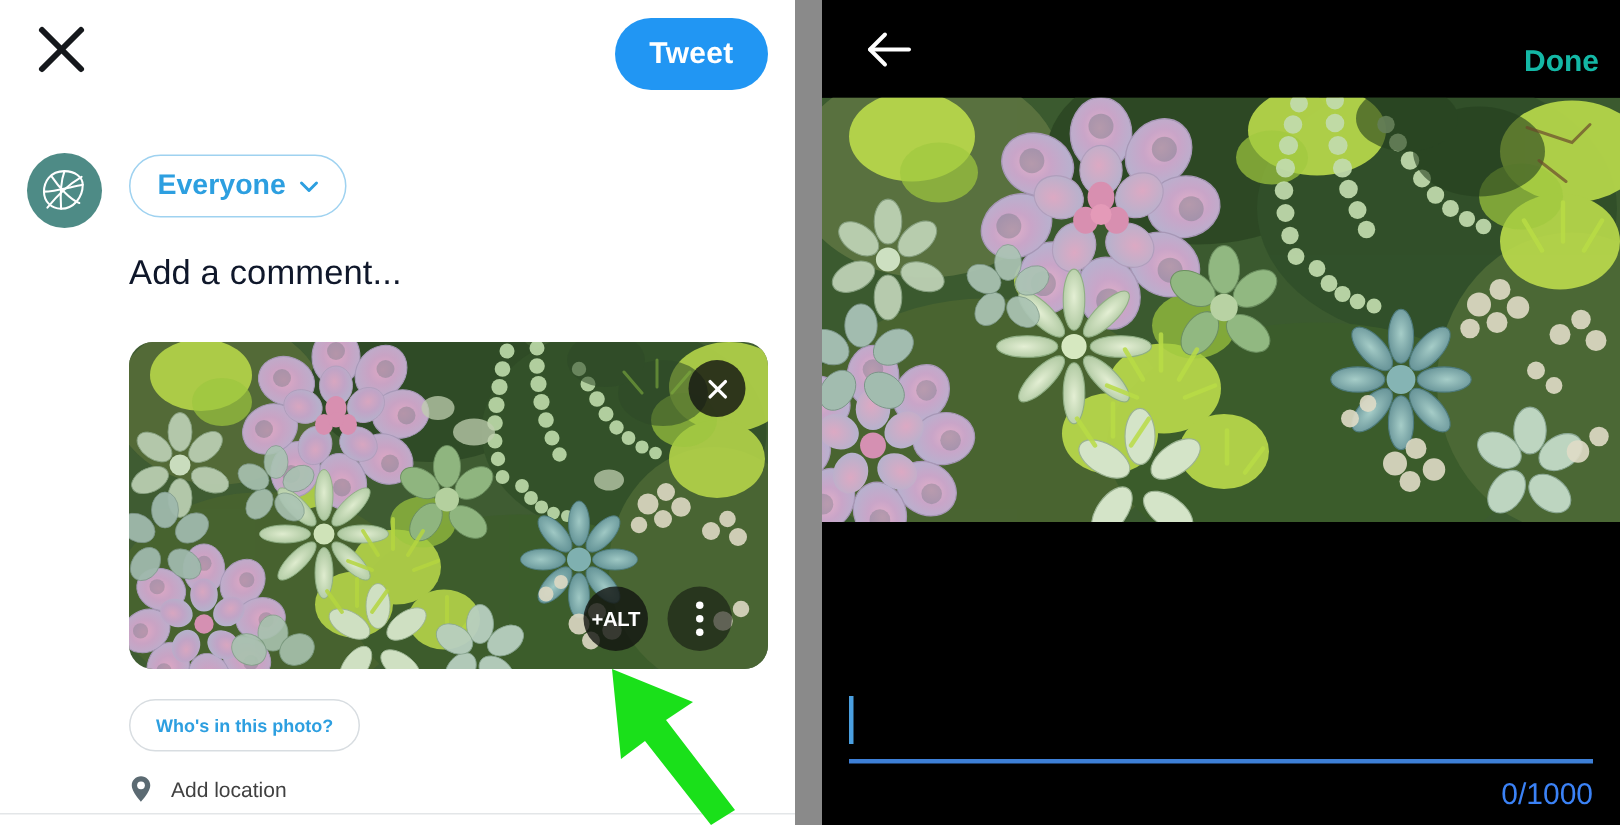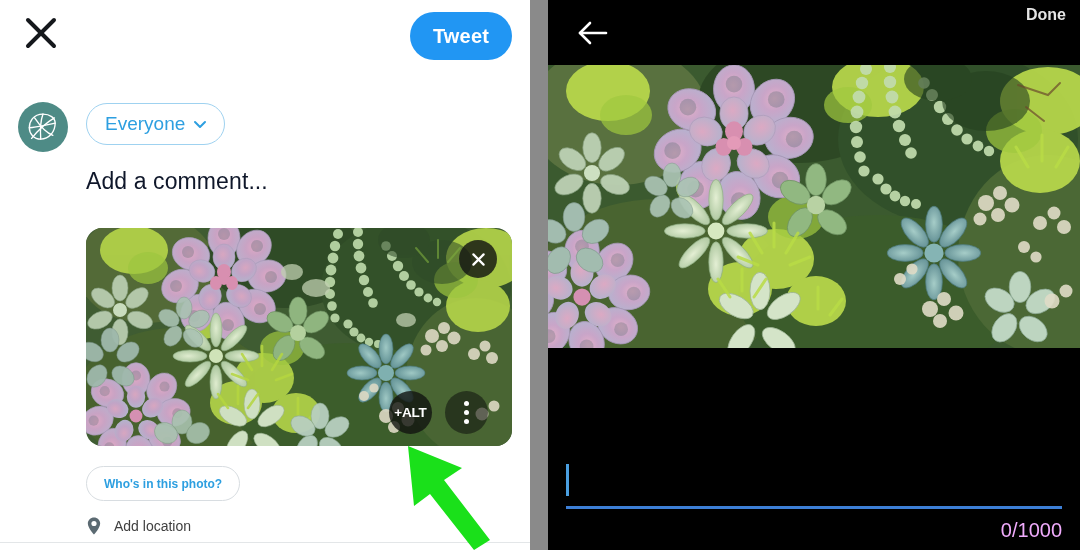--- a/index.html
+++ b/index.html
@@ -37,21 +37,21 @@
     position: absolute; left: 18px; top: 102px;
     width: 50px; height: 50px; border-radius: 50%;
     background: #4e8b86;
     display: flex; align-items: center; justify-content: center;
   }
   .audience-pill {
     position: absolute; left: 86px; top: 103px;
     height: 42px; padding: 0 16px 0 18px;
     border: 1.5px solid #9fd2f0; border-radius: 21px;
     background: #fff; color: #2d9fe0;
-    font-size: 19px; font-weight: normal; cursor: pointer;
+    font-size: 19px; font-weight: bold; cursor: pointer;
     display: flex; align-items: center; gap: 7px;
     font-family: "Liberation Sans", sans-serif;
   }
   .chev { display:block; }
 
   .comment-placeholder {
     position: absolute; left: 86px; top: 168px;
     font-size: 23px; color: #0f172a; letter-spacing: .1px;
     cursor: text;
   }
@@ -131,22 +131,22 @@
   .back-arrow {
     position: absolute; left: 28px; top: 16px;
     width: 34px; height: 34px; cursor: pointer;
   }
   .alt-title {
     position: absolute; left: 0; top: 13px; width: 532px;
     text-align: center; color: #ffffff;
     font-size: 26px; font-weight: bold; letter-spacing: .1px;
   }
   .done-btn {
-    position: absolute; right: 14px; top: 6px;
-    color: #e5e5e5; font-size: 16px; font-weight: bold;
+    position: absolute; right: 14px; top: 30px;
+    color: #14b8a6; font-size: 20px; font-weight: bold;
     cursor: pointer; background: none; border: none;
     font-family: "Liberation Sans", sans-serif;
   }
   .alt-photo {
     position: absolute; left: 0; top: 65px; width: 532px; height: 283px;
     overflow: hidden;
   }
   .alt-photo svg { width: 100%; height: 100%; display: block; }
 
   .describe-wrap {
@@ -160,21 +160,21 @@
   .describe-ph {
     position: absolute; left: 6px; top: 0;
     font-size: 25px; color: #8b9196; letter-spacing: .1px;
   }
   .describe-underline {
     position: absolute; left: 0; top: 44px; width: 496px; height: 3px;
     background: #3d7fd6;
   }
   .counter {
     position: absolute; right: 0; top: 57px;
-    font-size: 20px; color: #f0abfc;
+    font-size: 20px; color: #3b82f6;
   }
 </style>
 </head>
 <body>
 
 <div id="root">
 
   <div class="left-panel">
 
     <div class="compose-topbar">

